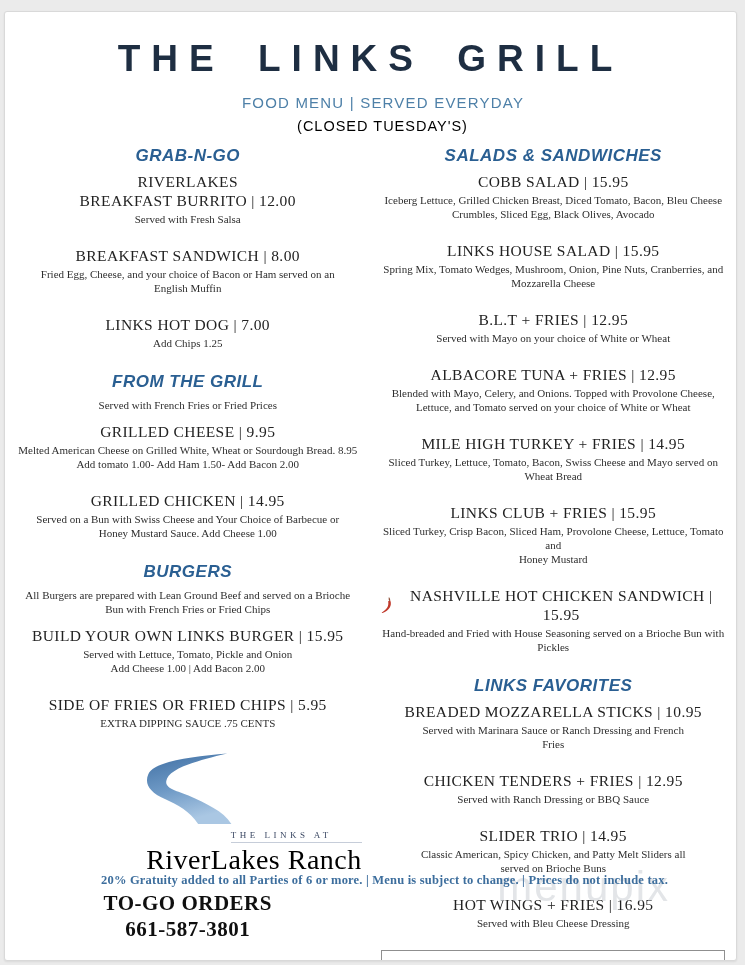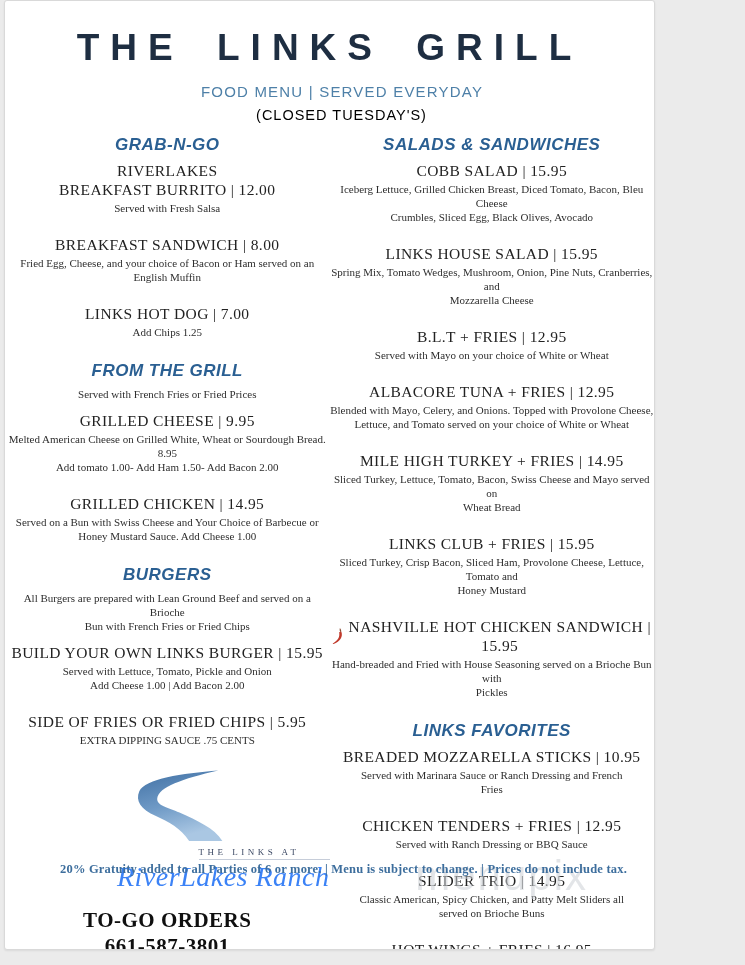--- a/index.html
+++ b/index.html
@@ -4,23 +4,23 @@
 <style>
   * { box-sizing: border-box; margin: 0; padding: 0; }
   html, body { width: 745px; height: 965px; }
   body {
     background: #ebebeb;
     font-family: "Liberation Serif", serif;
     overflow: hidden;
   }
   .page {
     position: relative;
-    width: 651px;
+    width: 733px;
     height: 950px;
-    margin: 0 0 0 4px;
+    margin: 11px 0 0 4px;
     background: #ffffff;
     border: 1px solid #d9d9d9;
     border-radius: 3px;
     box-shadow: 0 1px 2px rgba(0,0,0,0.08);
     overflow: hidden;
   }
   
   .header { text-align: center; padding-top: 26px; }
   .title {
     font-family: "Liberation Sans", sans-serif;
@@ -96,24 +96,23 @@
     display: inline-block;
     font-size: 9px;
     letter-spacing: 3.5px;
     color: #3c4964;
     border-bottom: 1px solid #c6cdd9;
     padding: 0 30px 2px 0;
     margin-top: -6px;
   }
   .logo-name {
     font-size: 28px;
-    color: #3b82f6;
+    color: #000000;
     margin-top: 1px;
     letter-spacing: 0.5px;
-    font-style: italic;
   }
   .togo { margin-top: 14px; }
   .togo-line {
     font-size: 21px;
     font-weight: bold;
     color: #0f0f0f;
     line-height: 26px;
     letter-spacing: 0.5px;
   }
   

